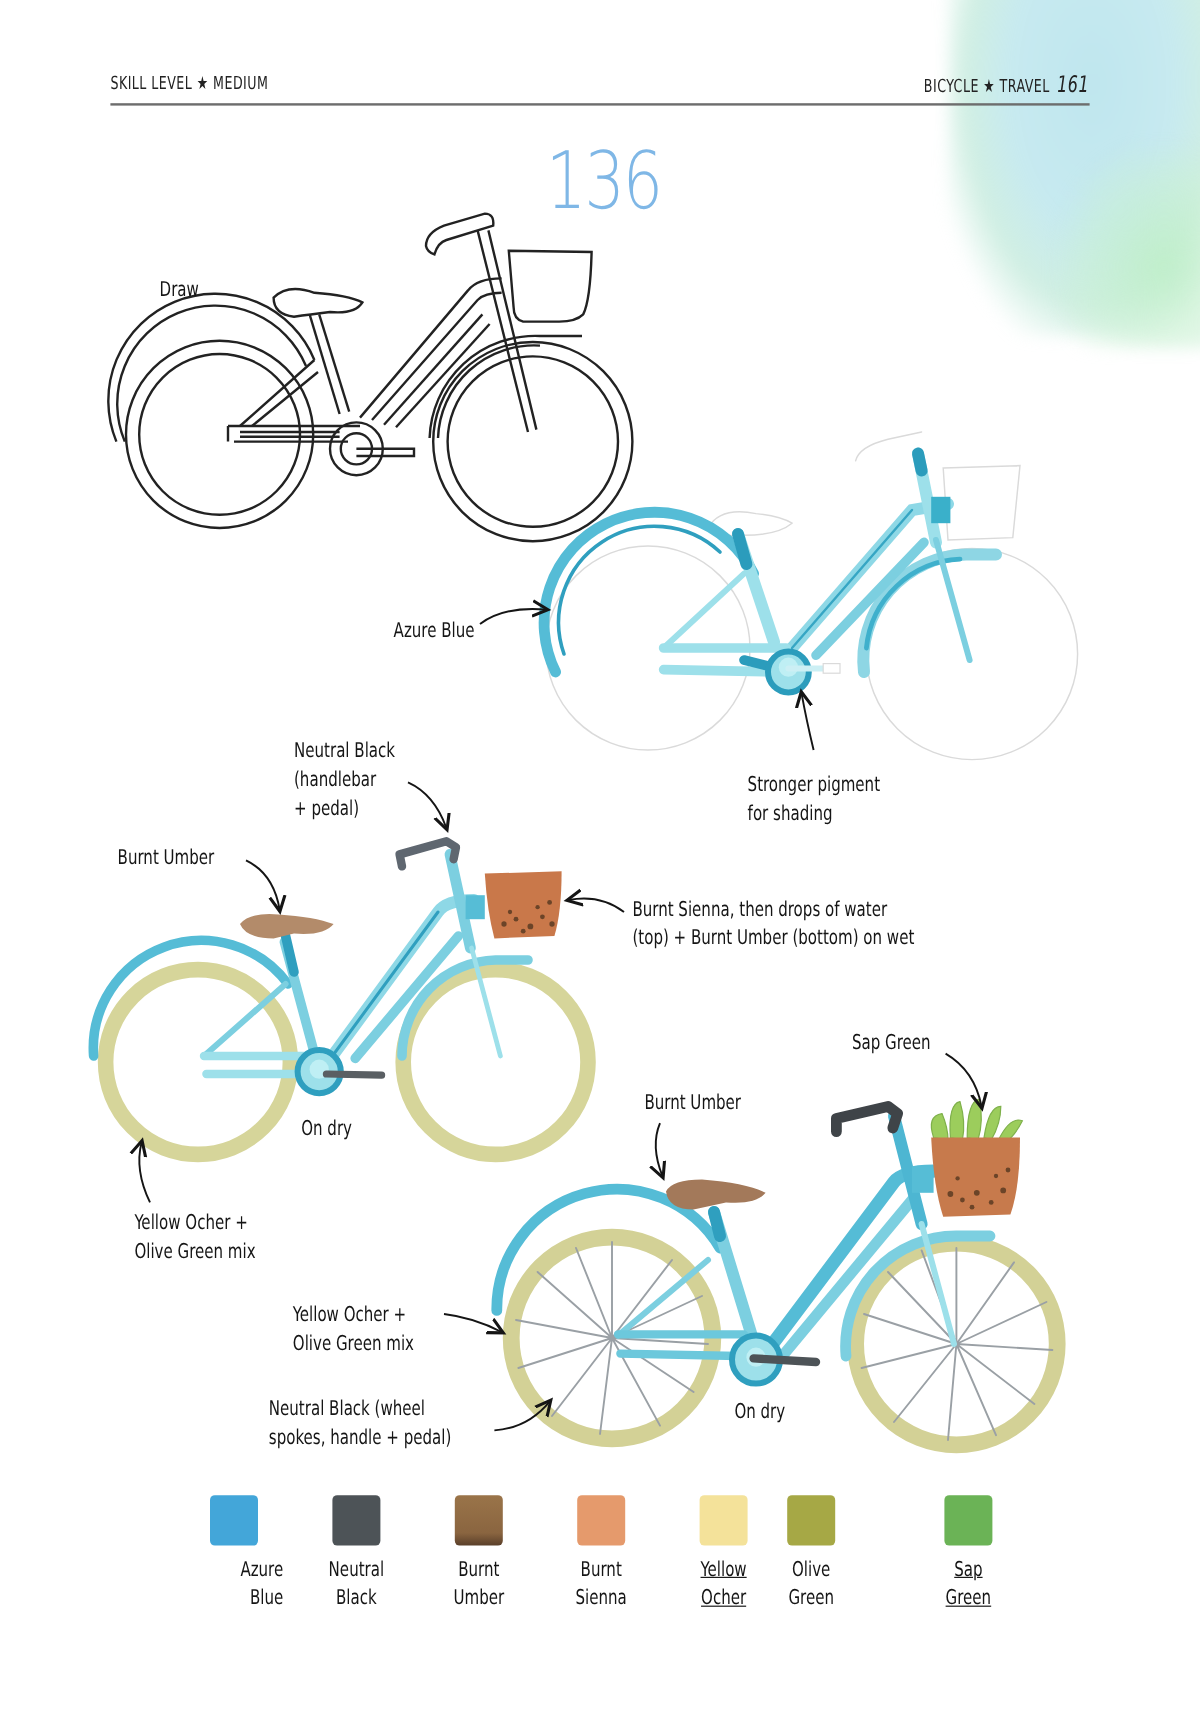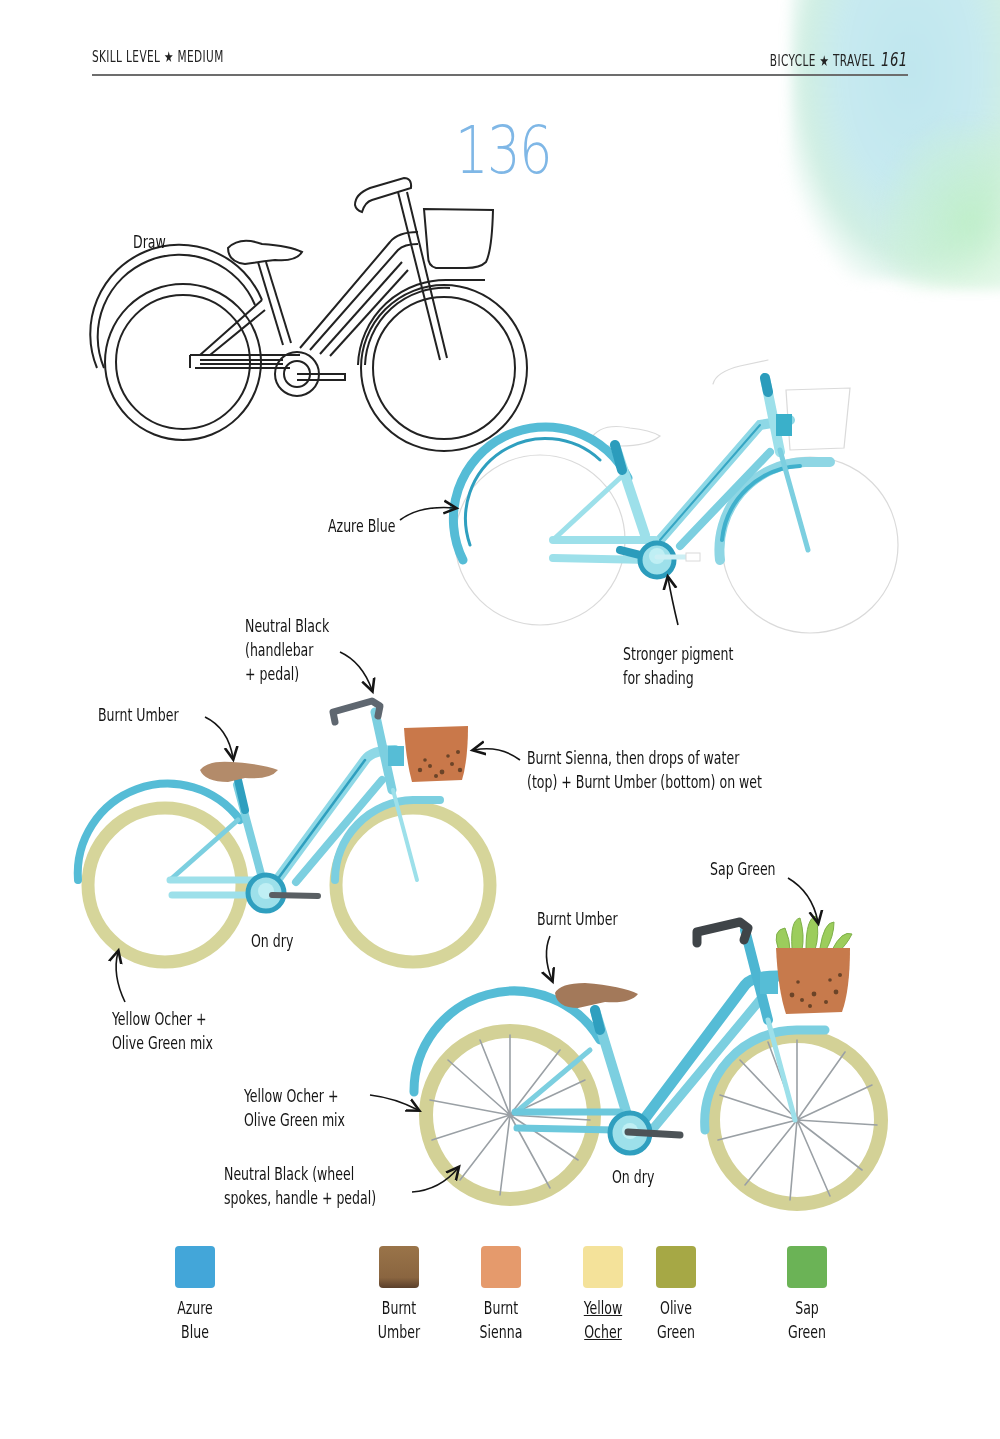--- a/index.html
+++ b/index.html
@@ -12,21 +12,21 @@
     position:absolute; left:790px; top:-20px; width:240px; height:300px;
     background: radial-gradient(ellipse at 50% 30%, #bfe6ee 0%, #c7eaf0 40%, rgba(200,236,222,0.85) 62%, rgba(210,240,220,0) 80%);
     filter: blur(6px);
   }
   .splash2 {
     position:absolute; left:880px; top:120px; width:150px; height:170px;
     background: radial-gradient(ellipse at 60% 60%, rgba(190,238,200,0.9) 0%, rgba(200,240,210,0.5) 50%, rgba(255,255,255,0) 75%);
     filter: blur(6px);
   }
   .header {
-    position:absolute; left:92px; right:92px; top:44px; height:30px;
+    position:absolute; left:92px; right:92px; top:56px; height:30px;
     border-bottom:2px solid #6d6d6d;
   }
   .hdr-left, .hdr-right {
     position:absolute; top:4px; font-family:"DejaVu Sans Condensed","DejaVu Sans", sans-serif;
     font-size:15px; letter-spacing:0.5px; text-transform:uppercase; color:#222;
     transform:scaleX(0.78); transform-origin:left top;
   }
   .hdr-left { left:0; }
   .hdr-right { right:0; transform-origin:right top; }
   .hdr-right .pg { font-style:italic; font-size:19px; margin-left:8px; }
@@ -282,24 +282,29 @@
 
 <div class="note" style="left:710px; top:857px;">Sap Green</div>
 <div class="note" style="left:537px; top:907px;">Burnt Umber</div>
 <div class="note" style="left:244px; top:1084px;">Yellow Ocher +
 Olive Green mix</div>
 <div class="note" style="left:224px; top:1162px;">Neutral Black (wheel
 spokes, handle + pedal)</div>
 <div class="note" style="left:612px; top:1165px;">On dry</div>
 
 <div class="swatches">
-  <div class="swatch" style="left:-5px;">
+  <div class="swatch" style="left:-5px;text-align:right;">
     <div class="chip" style="background:#43a6d9;"></div>
     <div class="chip-label">Azure
 Blue</div>
+  </div>
+  <div class="swatch" style="left:97px;">
+    <div class="chip" style="background:#4d5357;"></div>
+    <div class="chip-label">Neutral
+Black</div>
   </div>
   <div class="swatch" style="left:199px;">
     <div class="chip" style="background:linear-gradient(#9a7449,#8a6540 75%,#5a3f2a);"></div>
     <div class="chip-label">Burnt
 Umber</div>
   </div>
   <div class="swatch" style="left:301px;">
     <div class="chip" style="background:#e59a6c;"></div>
     <div class="chip-label">Burnt
 Sienna</div>
@@ -307,18 +312,18 @@
   <div class="swatch" style="left:403px;text-decoration:underline;">
     <div class="chip" style="background:#f4e29a;"></div>
     <div class="chip-label">Yellow
 Ocher</div>
   </div>
   <div class="swatch" style="left:476px;">
     <div class="chip" style="background:#a6a845;"></div>
     <div class="chip-label">Olive
 Green</div>
   </div>
-  <div class="swatch" style="left:607px;">
+  <div class="swatch" style="left:607px;text-decoration:underline;">
     <div class="chip" style="background:#6bb356;"></div>
     <div class="chip-label">Sap
 Green</div>
   </div>
 </div>
 
 </body></html>

